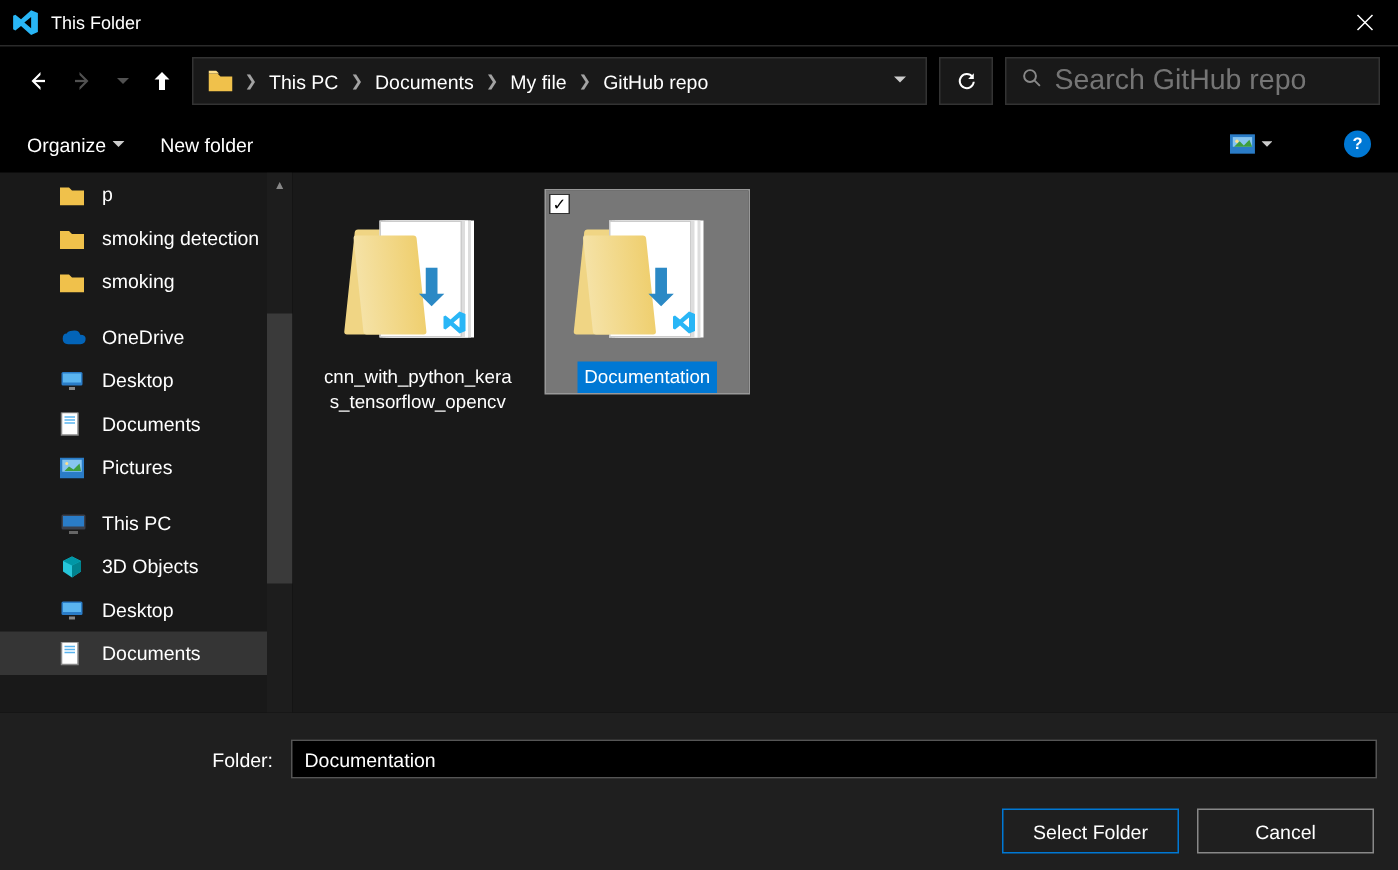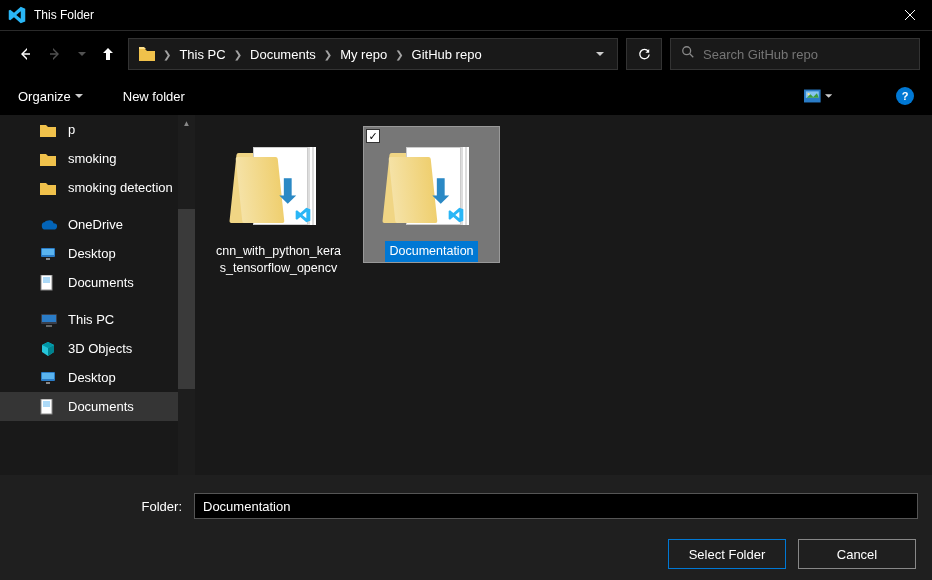--- a/index.html
+++ b/index.html
@@ -15,24 +15,24 @@
     .navbar { height: 46px; display: flex; align-items: center; padding: 0 12px; gap: 8px; }
     .nav-arrow { width: 24px; height: 24px; display: flex; align-items: center; justify-content: center; cursor: pointer; opacity: 0.6; }
     .nav-arrow.enabled { opacity: 1; }
     .nav-up { opacity: 1; }
     .breadcrumb { flex: 1; height: 32px; border: 1px solid #333; display: flex; align-items: center; padding: 0 6px; gap: 2px; background: #191919; }
     .bc-item { font-size: 13px; padding: 2px 4px; cursor: pointer; display: flex; align-items: center; }
     .bc-sep { opacity: 0.6; font-size: 10px; padding: 0 2px; }
     .bc-history { margin-left: auto; padding: 0 6px; }
     .refresh-btn { width: 36px; height: 32px; border: 1px solid #333; display: flex; align-items: center; justify-content: center; cursor: pointer; background: #191919; }
     .searchbox { width: 250px; height: 32px; border: 1px solid #333; display: flex; align-items: center; padding: 0 10px; gap: 8px; background: #191919; }
-    .search-input { background: transparent; border: none; color: #4d7c0f; font-size: 13px; width: 100%; outline: none; }
-    
-    
-    .toolbar { height: 38px; display: flex; align-items: center; padding: 0 18px; gap: 40px; }
+    .search-input { background: transparent; border: none; color: #4d7c0f; font-size: 19px; width: 100%; outline: none; }
+    
+    
+    .toolbar { height: 38px; display: flex; align-items: center; padding: 0 18px; gap: 24px; }
     .toolbar-btn { font-size: 13px; display: flex; align-items: center; gap: 4px; cursor: pointer; }
     .toolbar-spacer { flex: 1; }
     .view-btn { width: 28px; height: 20px; display: flex; align-items: center; cursor: pointer; gap:4px; }
     .help-btn { width: 18px; height: 18px; border-radius: 50%; background: #0078d4; color: #fff; font-size: 11px; font-weight: bold; display: flex; align-items: center; justify-content: center; cursor: pointer; margin-left: 24px; }
     
     
     .content { display: flex; height: 360px; }
     
     
     .sidebar { width: 195px; overflow: hidden; position: relative; background: #191919; }
@@ -118,21 +118,21 @@
       <svg width="16" height="14" viewBox="0 0 16 14">
           <path fill="#f0c14b" d="M0 2 L6 2 L8 4 L16 4 L16 14 L0 14 Z"></path>
           <path fill="#ffe08a" d="M0 0 L5 0 L7 2 L0 2 Z"></path>
         </svg>
     </span>
     <span class="bc-sep">❯</span>
     <span class="bc-item">This PC</span>
     <span class="bc-sep">❯</span>
     <span class="bc-item">Documents</span>
     <span class="bc-sep">❯</span>
-    <span class="bc-item">My repo</span>
+    <span class="bc-item">My file</span>
     <span class="bc-sep">❯</span>
     <span class="bc-item">GitHub repo</span>
     <span class="bc-history">
       <svg width="10" height="10" viewBox="0 0 10 10">
           <path fill="#ccc" d="M1 3 L5 7 L9 3 Z"></path>
         </svg>
     </span>
   </div>
 
   <span class="refresh-btn">
@@ -189,29 +189,29 @@
               </svg>
             </span>
           <span>p</span>
         </div>
         <div class="tree-item">
           <span class="tree-icon">
               <svg width="16" height="14" viewBox="0 0 16 14">
                 <path fill="#f0c14b" d="M0 2 L6 2 L8 4 L16 4 L16 14 L0 14 Z"></path>
               </svg>
             </span>
+          <span>smoking detection</span>
+        </div>
+        <div class="tree-item">
+          <span class="tree-icon">
+              <svg width="16" height="14" viewBox="0 0 16 14">
+                <path fill="#f0c14b" d="M0 2 L6 2 L8 4 L16 4 L16 14 L0 14 Z"></path>
+              </svg>
+            </span>
           <span>smoking</span>
-        </div>
-        <div class="tree-item">
-          <span class="tree-icon">
-              <svg width="16" height="14" viewBox="0 0 16 14">
-                <path fill="#f0c14b" d="M0 2 L6 2 L8 4 L16 4 L16 14 L0 14 Z"></path>
-              </svg>
-            </span>
-          <span>smoking detection</span>
         </div>
       </div>
 
       <div class="tree-section">
         <div class="tree-item root">
           <span class="tree-icon">
               <svg width="20" height="14" viewBox="0 0 20 14">
                 <path fill="#0364b8" d="M5 4 Q2 4 2 8 Q2 12 6 12 L15 12 Q19 12 19 8 Q19 5 15 5 Q14 1 9 2 Q6 2 5 4 Z"></path>
               </svg>
             </span>
@@ -230,20 +230,31 @@
         <div class="tree-item">
           <span class="tree-icon">
               <svg width="14" height="16" viewBox="0 0 14 16">
                 <rect x="1" y="0" width="11" height="15" fill="#fff" stroke="#888"></rect>
                 <line x1="3" y1="3" x2="10" y2="3" stroke="#5ab4ef"></line>
                 <line x1="3" y1="5" x2="10" y2="5" stroke="#5ab4ef"></line>
                 <line x1="3" y1="7" x2="10" y2="7" stroke="#5ab4ef"></line>
               </svg>
             </span>
           <span>Documents</span>
+        </div>
+        <div class="tree-item">
+          <span class="tree-icon">
+              <svg width="16" height="14" viewBox="0 0 16 14">
+                <rect x="0" y="0" width="16" height="14" fill="#2a7cc7"></rect>
+                <rect x="1.5" y="1.5" width="13" height="8" fill="#87c5f0"></rect>
+                <circle cx="4.5" cy="4" r="1" fill="#ffe08a"></circle>
+                <path d="M3 9 L6 6 L9 8 L13 4 L14 9 Z" fill="#3e9e3e"></path>
+              </svg>
+            </span>
+          <span>Pictures</span>
         </div>
       </div>
 
       <div class="tree-section">
         <div class="tree-item root">
           <span class="tree-icon">
               <svg width="18" height="14" viewBox="0 0 18 14">
                 <rect x="1" y="1" width="16" height="10" fill="#3a3f4b" rx="1"></rect>
                 <rect x="2" y="2" width="14" height="7" fill="#2a7cc7"></rect>
                 <rect x="6" y="12" width="6" height="2" fill="#666"></rect>

